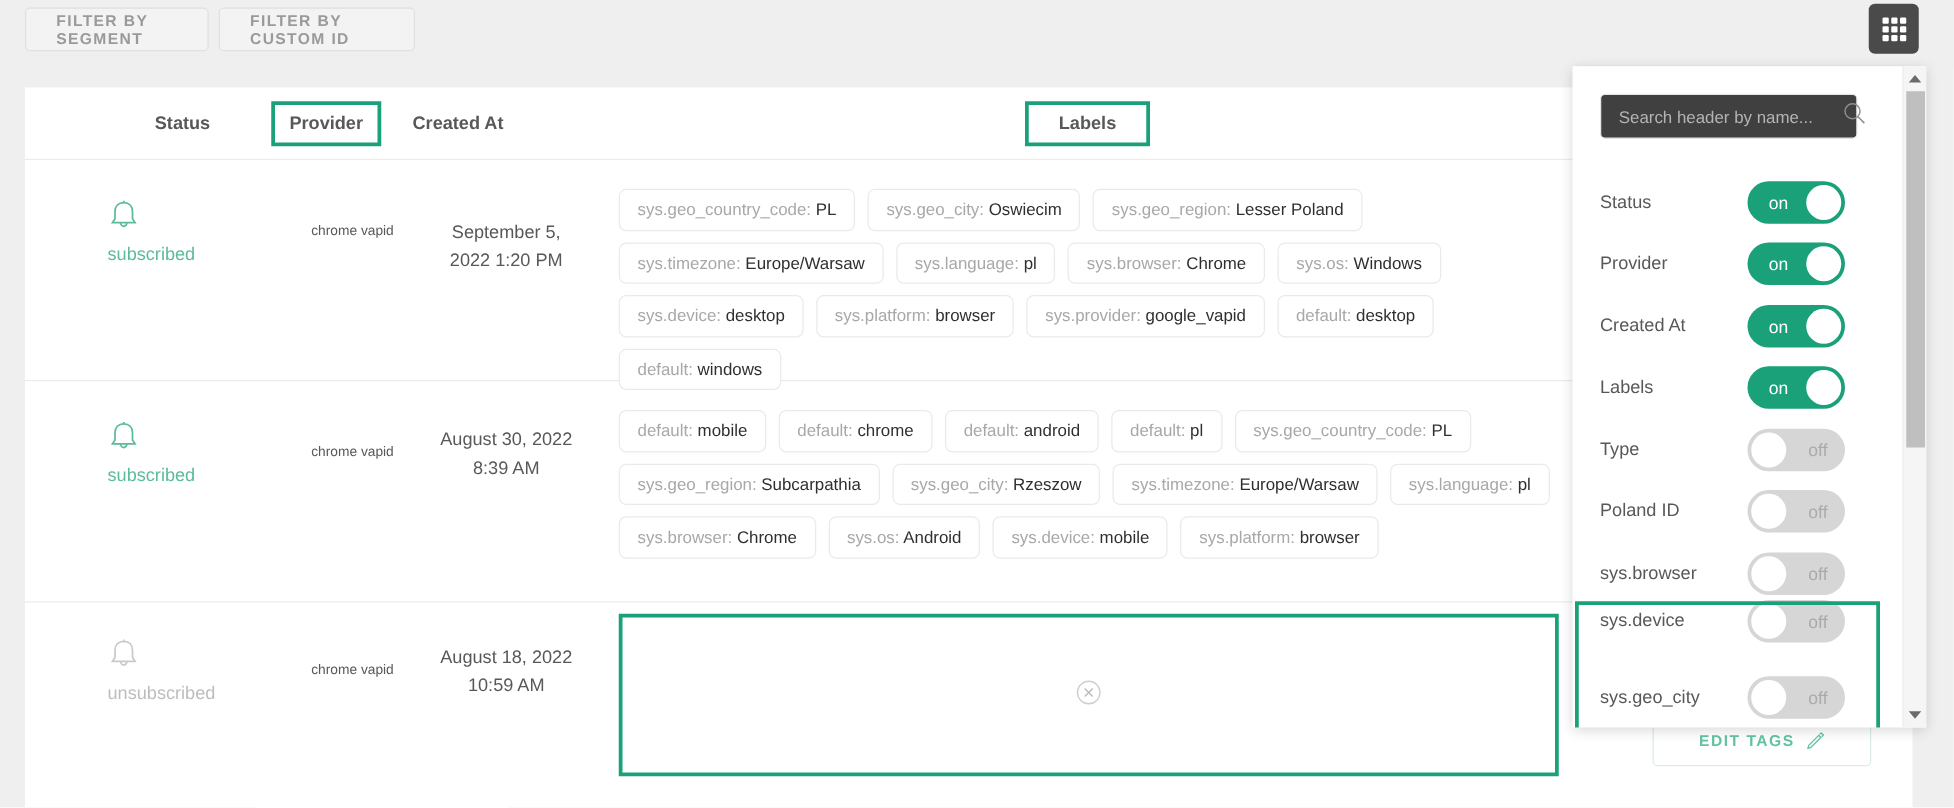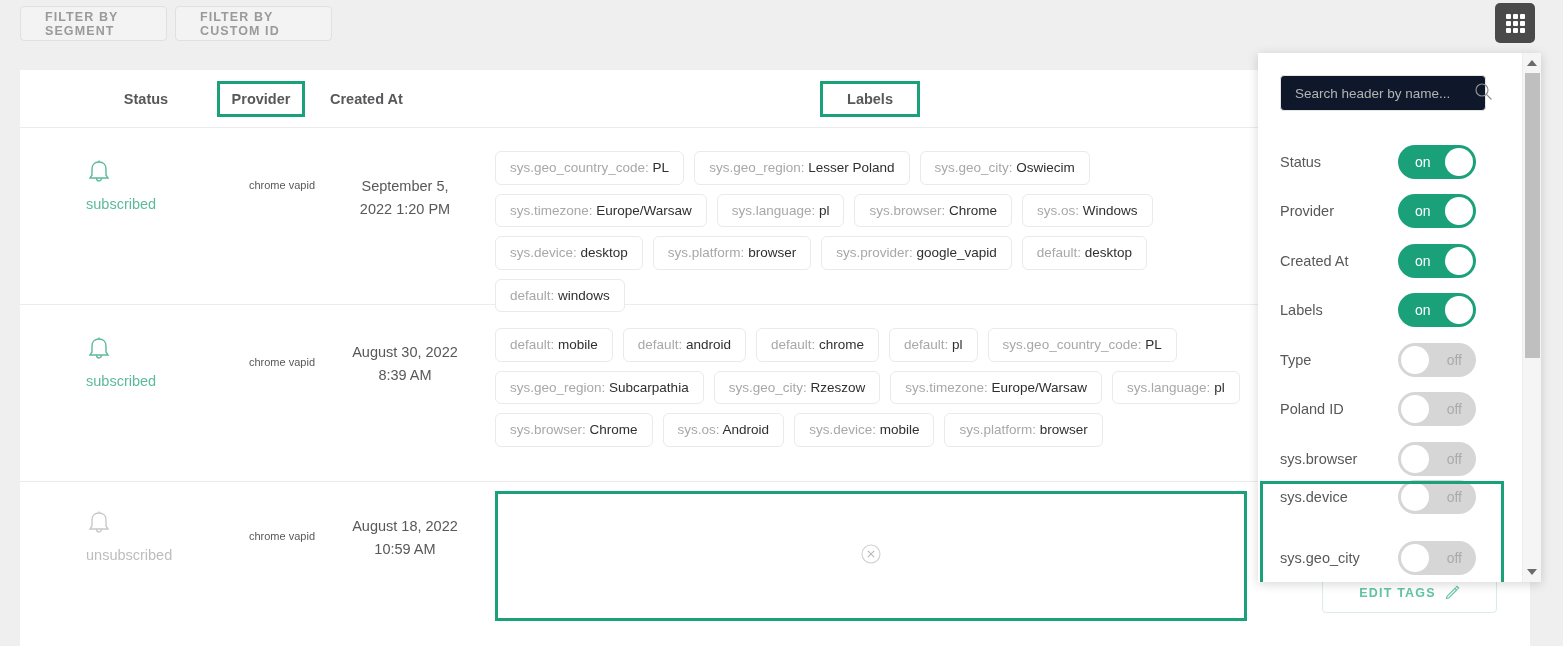--- a/index.html
+++ b/index.html
@@ -224,21 +224,21 @@
   .search-box {
     position: absolute;
     left: 22px; top: 22px;
     width: 206px; height: 36px;
     border: 1px solid #e6e6e6;
     border-radius: 4px;
     display: flex;
     align-items: center;
     padding: 0 12px;
     box-sizing: border-box;
-    background: #0f172a;
+    background: #404040;
   }
   .search-box input {
     border: none;
     outline: none;
     flex: 1;
     font-family: "Liberation Sans", sans-serif;
     font-size: 13.5px;
     color: #9a9a9a;
     background: transparent;
   }
@@ -372,22 +372,22 @@
           <path d="M13 2.5 v1.5" stroke="#5bbb9b" stroke-width="1.4" fill="none"></path>
           <path d="M10.5 20 a2.5 3 0 0 0 5 0" fill="none" stroke="#5bbb9b" stroke-width="1.4"></path>
         </svg>
       </span>
       <span class="status-sub">subscribed</span>
     </div>
     <div class="cell-provider" style="top:47px">chrome vapid</div>
     <div class="cell-created" style="top:47px">September 5, 2022 1:20 PM</div>
     <div class="cell-labels" style="top:23px">
         <div class="tag"><span class="k">sys.geo_country_code:</span> <span>PL</span></div>
+        <div class="tag"><span class="k">sys.geo_city:</span> <span>Oswiecim</span></div>
         <div class="tag"><span class="k">sys.geo_region:</span> <span>Lesser Poland</span></div>
-        <div class="tag"><span class="k">sys.geo_city:</span> <span>Oswiecim</span></div>
         <div class="tag"><span class="k">sys.timezone:</span> <span>Europe/Warsaw</span></div>
         <div class="tag"><span class="k">sys.language:</span> <span>pl</span></div>
         <div class="tag"><span class="k">sys.browser:</span> <span>Chrome</span></div>
         <div class="tag"><span class="k">sys.os:</span> <span>Windows</span></div>
         <div class="tag"><span class="k">sys.device:</span> <span>desktop</span></div>
         <div class="tag"><span class="k">sys.platform:</span> <span>browser</span></div>
         <div class="tag"><span class="k">sys.provider:</span> <span>google_vapid</span></div>
         <div class="tag"><span class="k">default:</span> <span>desktop</span></div>
         <div class="tag"><span class="k">default:</span> <span>windows</span></div>
       </div>
@@ -401,22 +401,22 @@
           <path d="M13 2.5 v1.5" stroke="#5bbb9b" stroke-width="1.4" fill="none"></path>
           <path d="M10.5 20 a2.5 3 0 0 0 5 0" fill="none" stroke="#5bbb9b" stroke-width="1.4"></path>
         </svg>
       </span>
       <span class="status-sub">subscribed</span>
     </div>
     <div class="cell-provider" style="top:47px">chrome vapid</div>
     <div class="cell-created" style="top:36px">August 30, 2022 8:39 AM</div>
     <div class="cell-labels" style="top:23px">
         <div class="tag"><span class="k">default:</span> <span>mobile</span></div>
+        <div class="tag"><span class="k">default:</span> <span>chrome</span></div>
         <div class="tag"><span class="k">default:</span> <span>android</span></div>
-        <div class="tag"><span class="k">default:</span> <span>chrome</span></div>
         <div class="tag"><span class="k">default:</span> <span>pl</span></div>
         <div class="tag"><span class="k">sys.geo_country_code:</span> <span>PL</span></div>
         <div class="tag"><span class="k">sys.geo_region:</span> <span>Subcarpathia</span></div>
         <div class="tag"><span class="k">sys.geo_city:</span> <span>Rzeszow</span></div>
         <div class="tag"><span class="k">sys.timezone:</span> <span>Europe/Warsaw</span></div>
         <div class="tag"><span class="k">sys.language:</span> <span>pl</span></div>
         <div class="tag"><span class="k">sys.browser:</span> <span>Chrome</span></div>
         <div class="tag"><span class="k">sys.os:</span> <span>Android</span></div>
         <div class="tag"><span class="k">sys.device:</span> <span>mobile</span></div>
         <div class="tag"><span class="k">sys.platform:</span> <span>browser</span></div>

